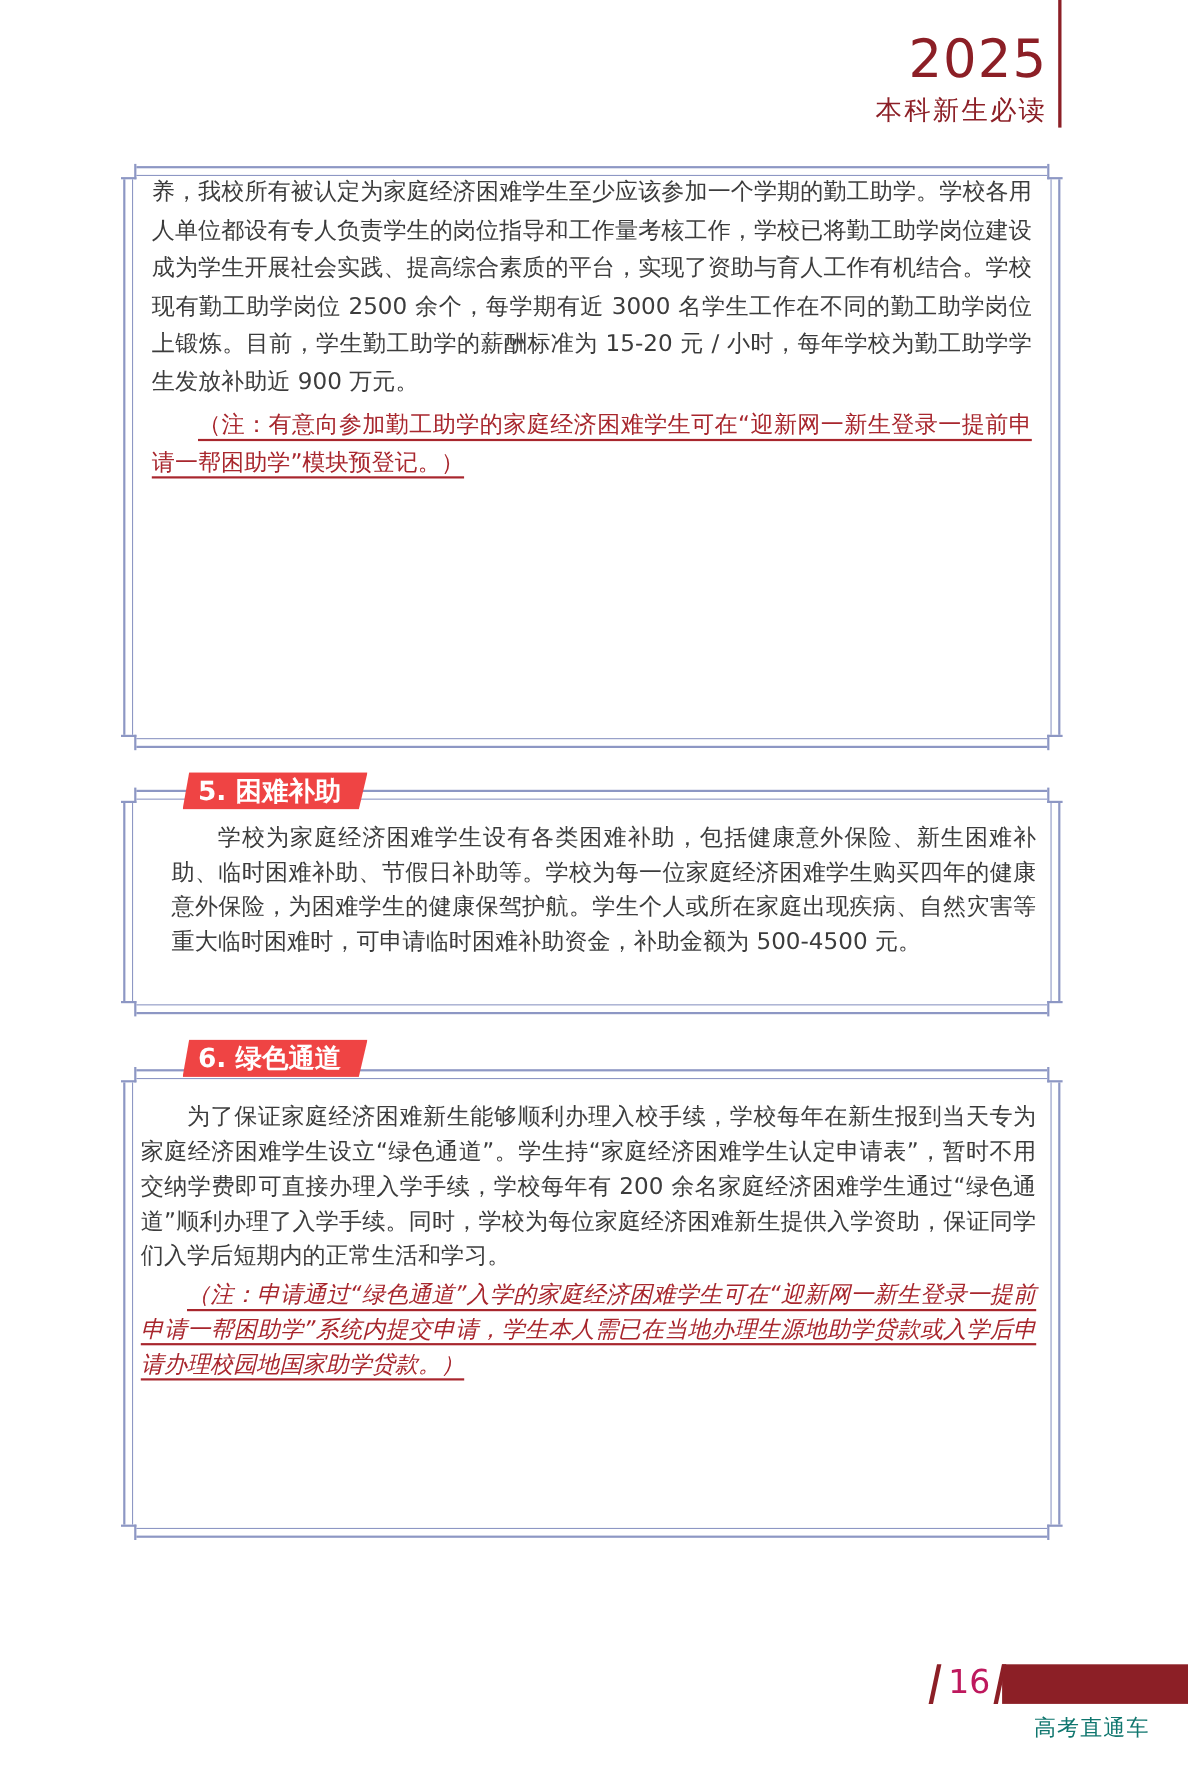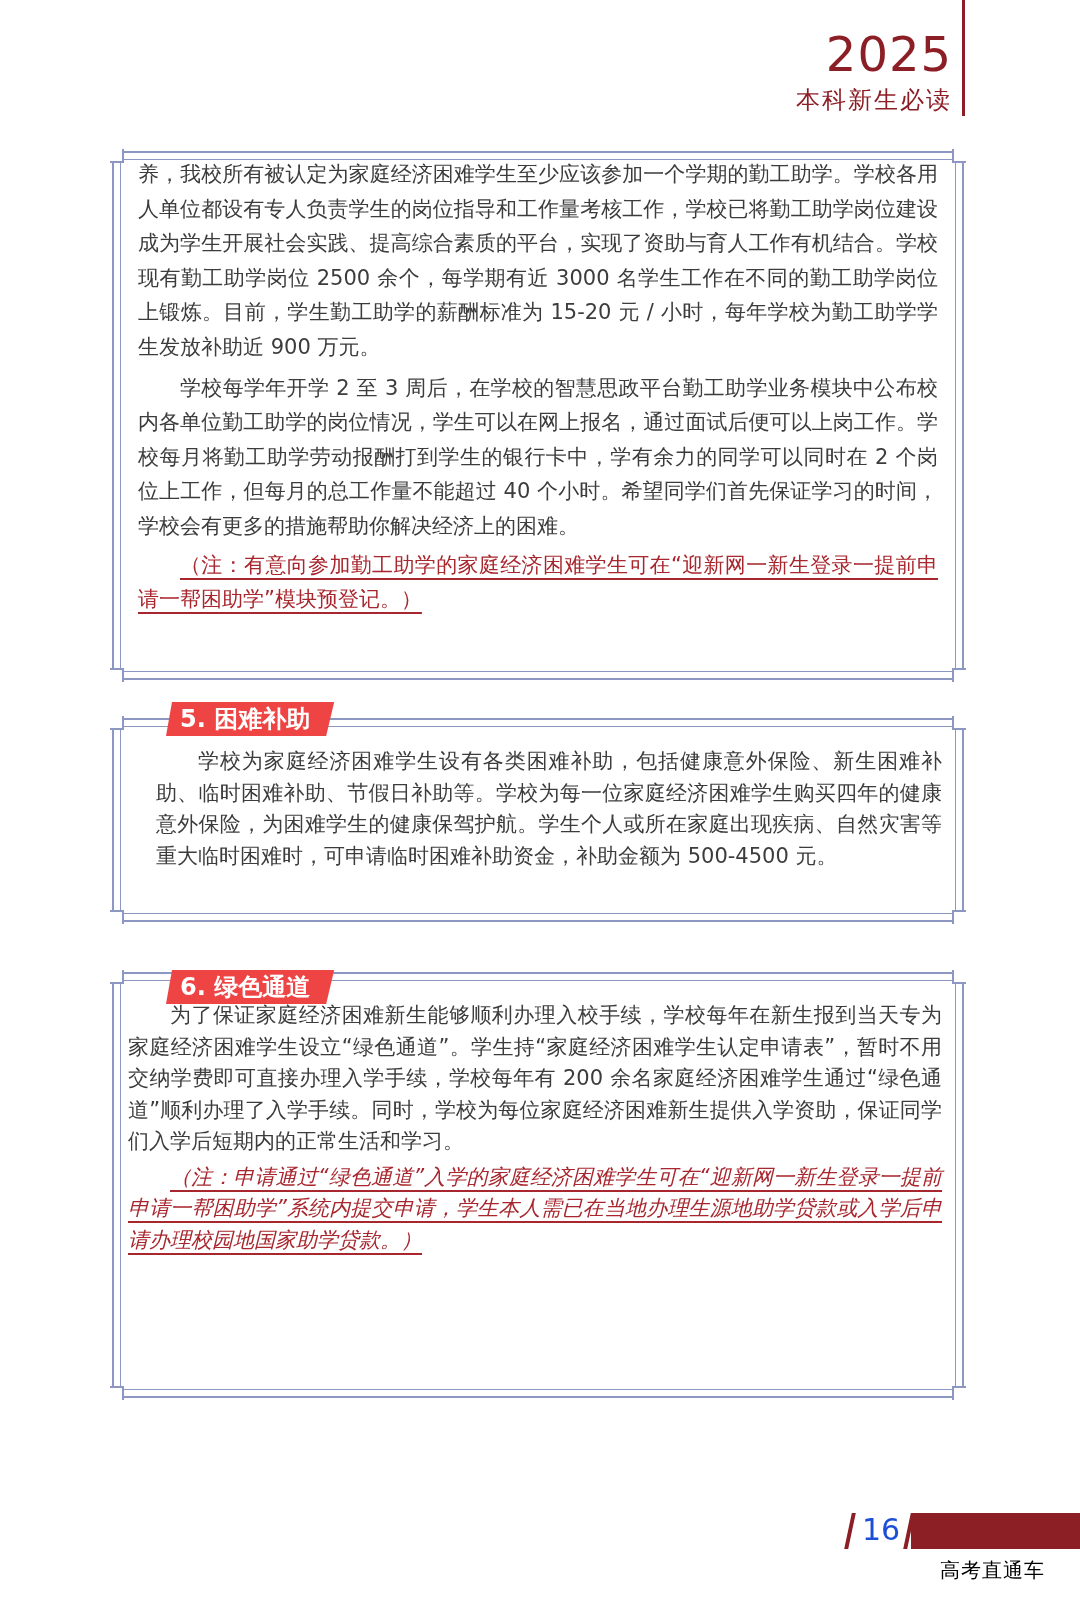--- a/index.html
+++ b/index.html
@@ -24,42 +24,41 @@
   .text p { margin:0; }
   .indent { text-indent:2em; }
   .note { color:#a8262d; text-decoration:underline; text-decoration-color:#a8262d; text-underline-offset:6px; }
 
   .section-tab {
     position:absolute; left:166px; height:34px; background:#ef4444; color:#fff;
     font-size:24px; font-weight:bold; line-height:34px; padding:0 24px 0 14px;
     clip-path:polygon(6px 0, 100% 0, calc(100% - 8px) 100%, 0 100%);
   }
   .footer-slash1 { position:absolute; left:848px; top:1513px; width:4px; height:36px; background:#8c1f26; transform:skewX(-12deg); }
-  .footer-num { position:absolute; left:862px; top:1508px; font-size:30px; line-height:44px; color:#1d4ed8;text-align:right; }
+  .footer-num { position:absolute; left:862px; top:1508px; font-size:30px; line-height:44px; color:#be185d;text-align:right; }
   .footer-slash2 { position:absolute; left:907px; top:1513px; width:4px; height:36px; background:#8c1f26; transform:skewX(-12deg); }
   .footer-bar { position:absolute; left:911px; top:1513px; width:169px; height:36px; background:#8c1f26; }
-  .footer-brand { position:absolute; left:940px; top:1557px; font-size:20px; color:#000000; letter-spacing:1px; }
+  .footer-brand { position:absolute; left:940px; top:1557px; font-size:20px; color:#0f766e; letter-spacing:1px; }
 </style>
 </head>
 <body>
 
 <div class="header-rule"></div>
 <div class="header-year">2025</div>
 <div class="header-sub">本科新生必读</div>
 
 <div class="frame" style="top:151px; height:529px;">
   <div class="outer"></div>
   <div class="inner"></div>
   <div class="corner tl"></div>
   <div class="corner tr"></div>
   <div class="corner bl"></div>
   <div class="corner br"></div>
   <div class="text" style="top:6px;">
     <p>养，我校所有被认定为家庭经济困难学生至少应该参加一个学期的勤工助学。学校各用人单位都设有专人负责学生的岗位指导和工作量考核工作，学校已将勤工助学岗位建设成为学生开展社会实践、提高综合素质的平台，实现了资助与育人工作有机结合。学校现有勤工助学岗位 2500 余个，每学期有近 3000 名学生工作在不同的勤工助学岗位上锻炼。目前，学生勤工助学的薪酬标准为 15-20 元 / 小时，每年学校为勤工助学学生发放补助近 900 万元。</p>
-    <p class="indent" style="margin-top:6px;">学校每学年开学 2 至 3 周后，在学校的智慧思政平台勤工助学业务模块中公布校内各单位勤工助学的岗位情况，学生可以在网上报名，通过面试后便可以上岗工作。学校每月将勤工助学劳动报酬打到学生的银行卡中，学有余力的同学可以同时在 2 个岗位上工作，但每月的总工作量不能超过 40 个小时。希望同学们首先保证学习的时间，学校会有更多的措施帮助你解决经济上的困难。</p>
     <p class="indent note" style="margin-top:4px;">（注：有意向参加勤工助学的家庭经济困难学生可在“迎新网一新生登录一提前申请一帮困助学”模块预登记。）</p>
   </div>
 </div>
 
 <div class="frame" style="top:718px; height:204px;">
   <div class="outer"></div>
   <div class="inner"></div>
   <div class="corner tl"></div>
   <div class="corner tr"></div>
   <div class="corner bl"></div>
@@ -75,19 +74,19 @@
   <div class="inner"></div>
   <div class="corner tl"></div>
   <div class="corner tr"></div>
   <div class="corner bl"></div>
   <div class="corner br"></div>
   <div class="text" style="top:28px; left:16px; right:22px; line-height:31.5px;">
     <p class="indent">为了保证家庭经济困难新生能够顺利办理入校手续，学校每年在新生报到当天专为家庭经济困难学生设立“绿色通道”。学生持“家庭经济困难学生认定申请表”，暂时不用交纳学费即可直接办理入学手续，学校每年有 200 余名家庭经济困难学生通过“绿色通道”顺利办理了入学手续。同时，学校为每位家庭经济困难新生提供入学资助，保证同学们入学后短期内的正常生活和学习。</p>
     <p class="indent note" style="margin-top:4px;font-style:italic;">（注：申请通过“绿色通道”入学的家庭经济困难学生可在“迎新网一新生登录一提前申请一帮困助学”系统内提交申请，学生本人需已在当地办理生源地助学贷款或入学后申请办理校园地国家助学贷款。）</p>
   </div>
 </div>
-<div class="section-tab" style="top:970px;">6. 绿色通道</div>
+<div class="section-tab" style="top:945px;">6. 绿色通道</div>
 
 <div class="footer-slash1"></div>
 <div class="footer-num">16</div>
 <div class="footer-slash2"></div>
 <div class="footer-bar"></div>
 <div class="footer-brand">高考直通车</div>
 
 </body></html>

